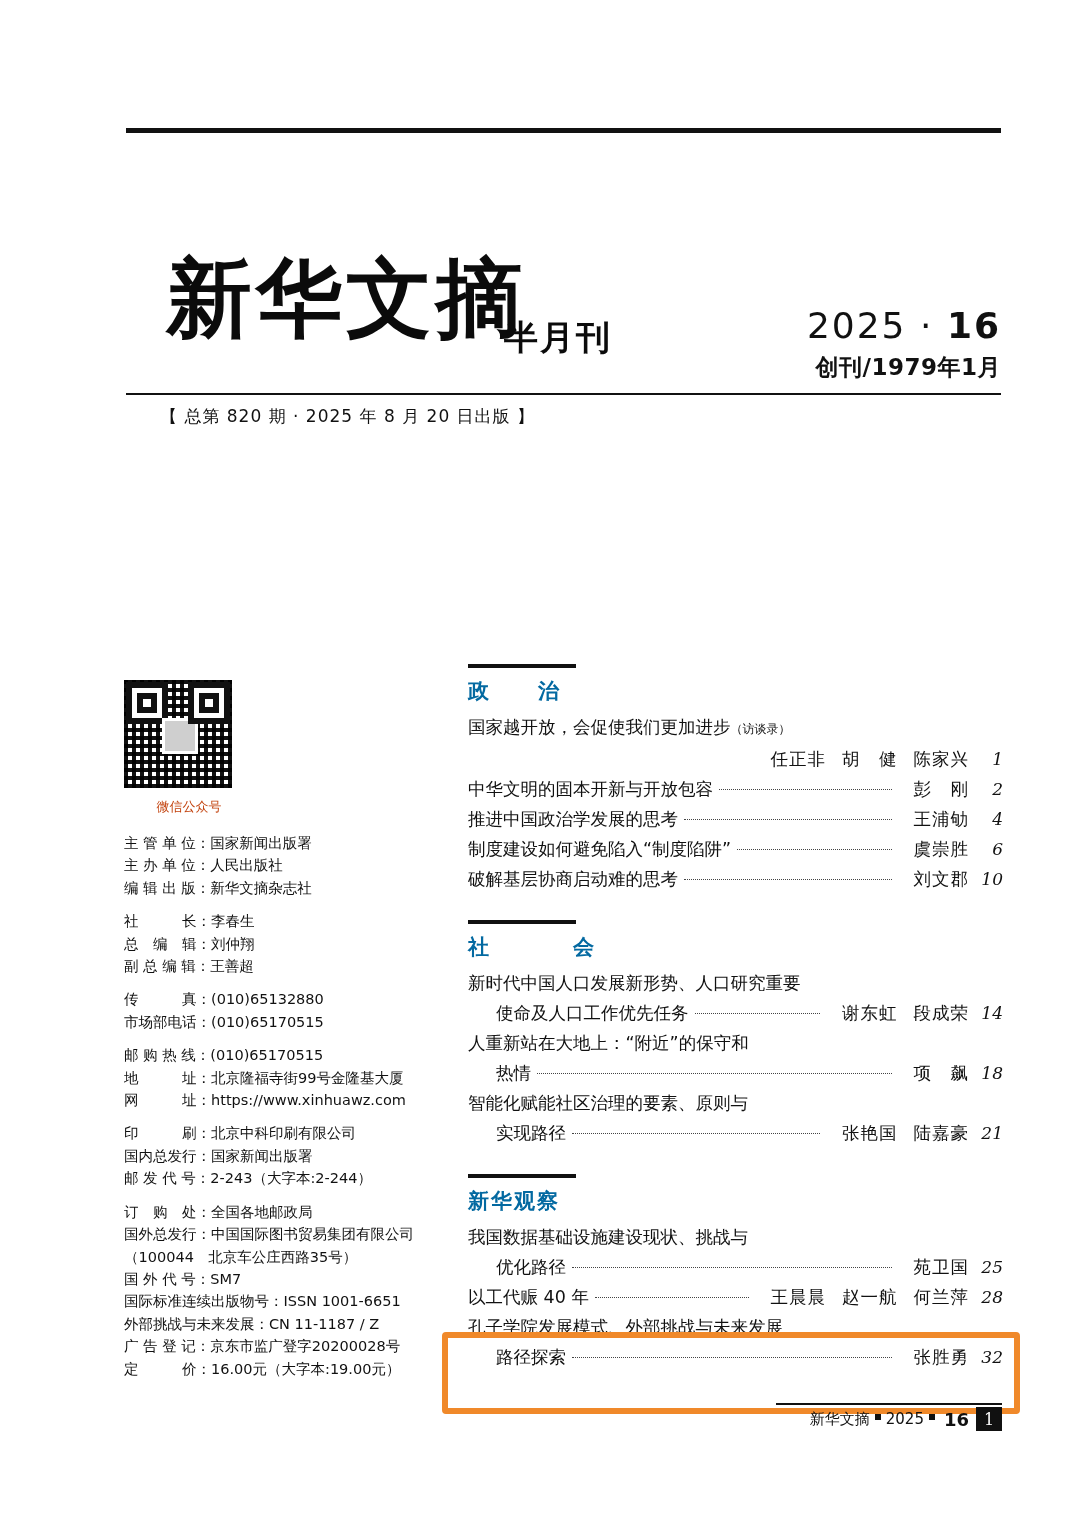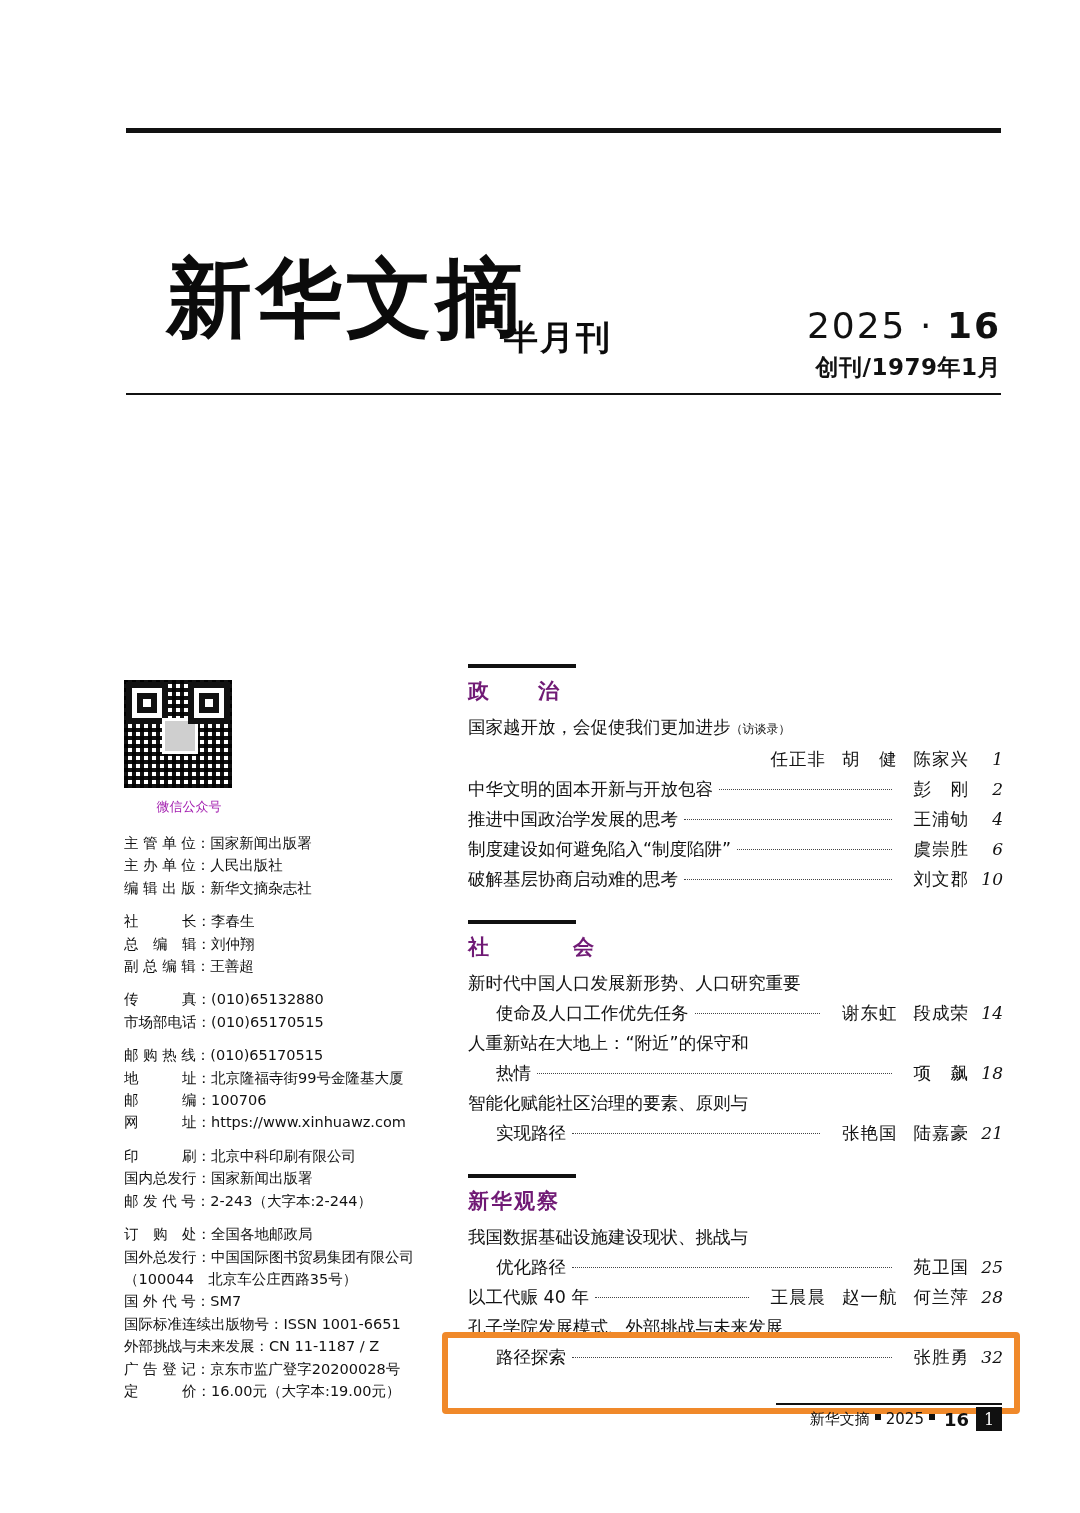--- a/index.html
+++ b/index.html
@@ -111,21 +111,21 @@
     width: 30px; height: 30px;
     background: #cfcfcf;
     border: 3px solid #fff;
   }
   .qr-caption {
     position: absolute;
     left: 116px; top: 798px;
     width: 130px;
     text-align: center;
     font-size: 13px;
-    color: #a21caf;
+    color: #c2410c;
   }
 
   .imprint {
     position: absolute;
     left: 116px; top: 832px;
     width: 350px;
     font-size: 14.5px;
     line-height: 22.4px;
     color: #111;
   }
@@ -144,21 +144,21 @@
   }
   .sec-rule {
     width: 108px; height: 4px;
     background: #111;
     margin-bottom: 9px;
   }
   .sec-title {
     font-size: 21px;
     font-weight: 700;
     letter-spacing: 14px;
-    color: #701a75;
+    color: #0369a1;
     margin-bottom: 7px;
   }
   .sec-title.narrow { letter-spacing: 2px; }
 
   .entry {
     font-size: 17.5px;
     line-height: 30px;
     color: #111;
   }
   .entry .l1 {
@@ -265,41 +265,41 @@
       <div class="big">
         <span>2025</span>
         <span>·</span>
         <b>16</b>
       </div>
       <div class="small">创刊/1979年1月</div>
     </div>
   </div>
 
   <div class="rule-mid"></div>
+  <div class="issue-line">【 总第 820 期 · 2025 年 8 月 20 日出版 】</div>
 
   <div class="qr">
     <div class="qr-center"></div>
   </div>
   <div class="qr-caption">微信公众号</div>
 
   <div class="imprint" id="imprint">
       <div class="row"><span class="k">主 管 单 位：</span><span>国家新闻出版署</span></div>
       <div class="row"><span class="k">主 办 单 位：</span><span>人民出版社</span></div>
       <div class="row"><span class="k">编 辑 出 版：</span><span>新华文摘杂志社</span></div>
       <div class="gap"></div>
       <div class="row"><span class="k">社　　　长：</span><span>李春生</span></div>
       <div class="row"><span class="k">总　编　辑：</span><span>刘仲翔</span></div>
       <div class="row"><span class="k">副 总 编 辑：</span><span>王善超</span></div>
       <div class="gap"></div>
       <div class="row"><span class="k">传　　　真：</span><span>(010)65132880</span></div>
       <div class="row"><span class="k">市场部电话：</span><span>(010)65170515</span></div>
       <div class="gap"></div>
       <div class="row"><span class="k">邮 购 热 线：</span><span>(010)65170515</span></div>
       <div class="row"><span class="k">地　　　址：</span><span>北京隆福寺街99号金隆基大厦</span></div>
-      <div class="row"><span class="k">邮　　　编：</span><span>100706</span></div>
       <div class="row"><span class="k">网　　　址：</span><span>https://www.xinhuawz.com</span></div>
       <div class="gap"></div>
       <div class="row"><span class="k">印　　　刷：</span><span>北京中科印刷有限公司</span></div>
       <div class="row"><span class="k">国内总发行：</span><span>国家新闻出版署</span></div>
       <div class="row"><span class="k">邮 发 代 号：</span><span>2-243（大字本:2-244）</span></div>
       <div class="gap"></div>
       <div class="row"><span class="k">订　购　处：</span><span>全国各地邮政局</span></div>
       <div class="row"><span class="k">国外总发行：</span><span>中国国际图书贸易集团有限公司</span></div>
       <div class="row"><span class="k"></span><span>（100044　北京车公庄西路35号）</span></div>
       <div class="row"><span class="k">国 外 代 号：</span><span>SM7</span></div>

